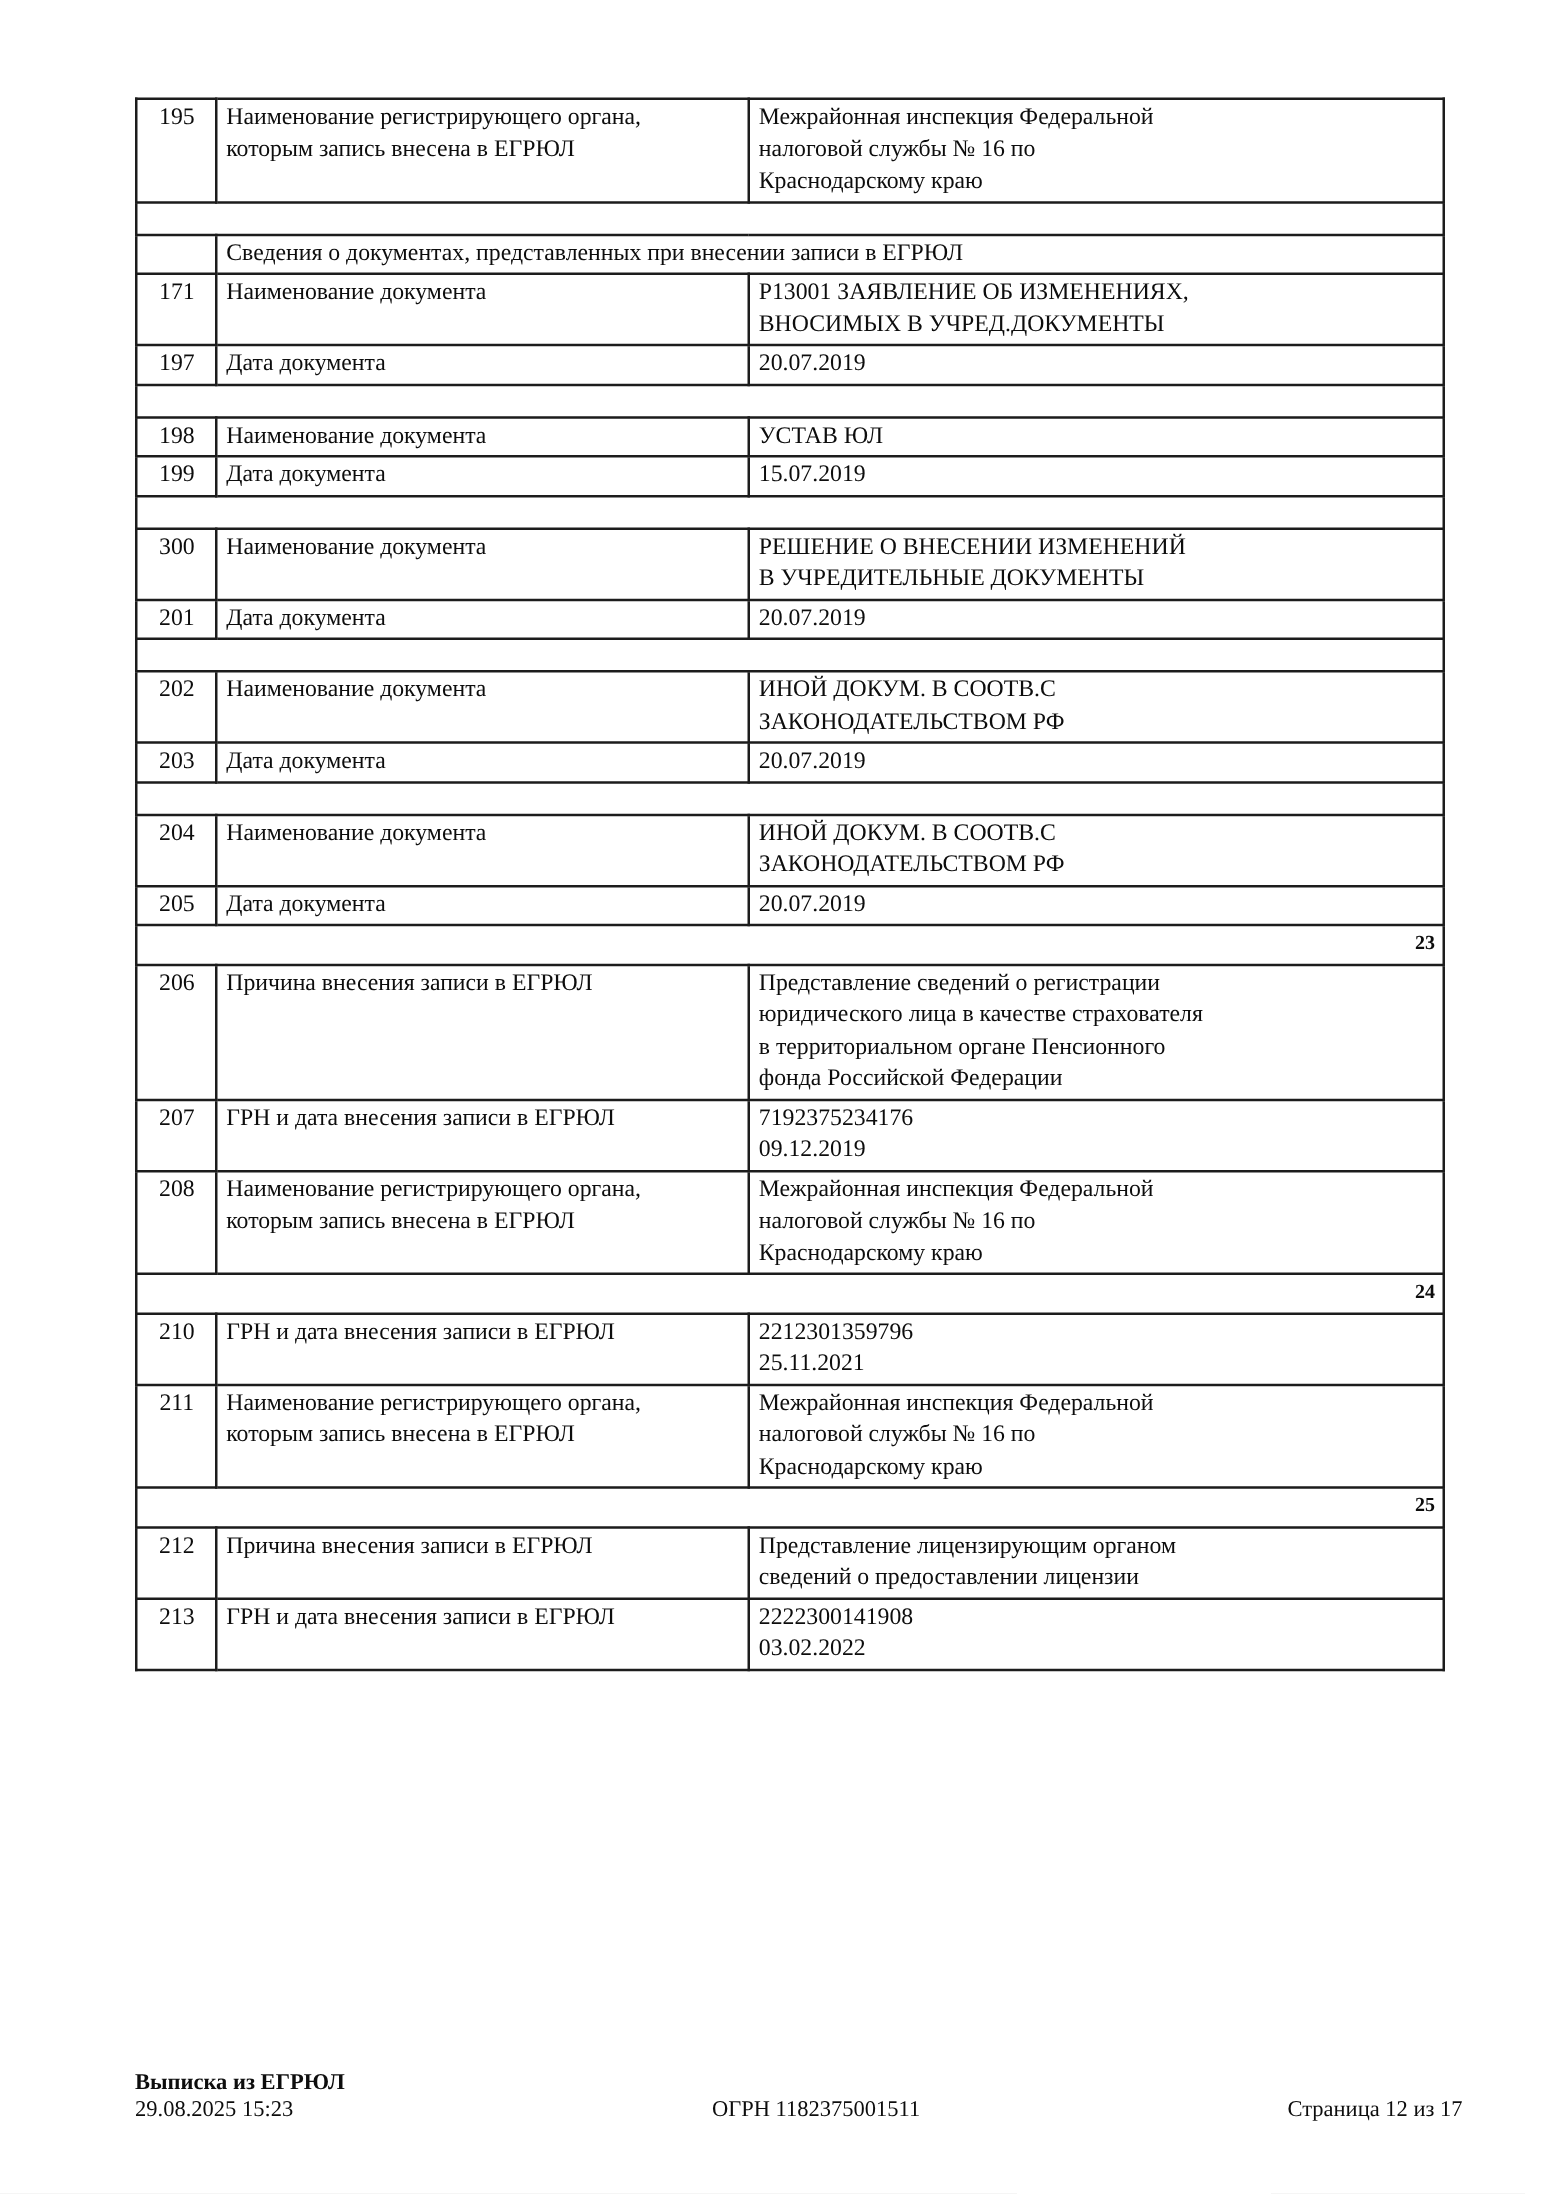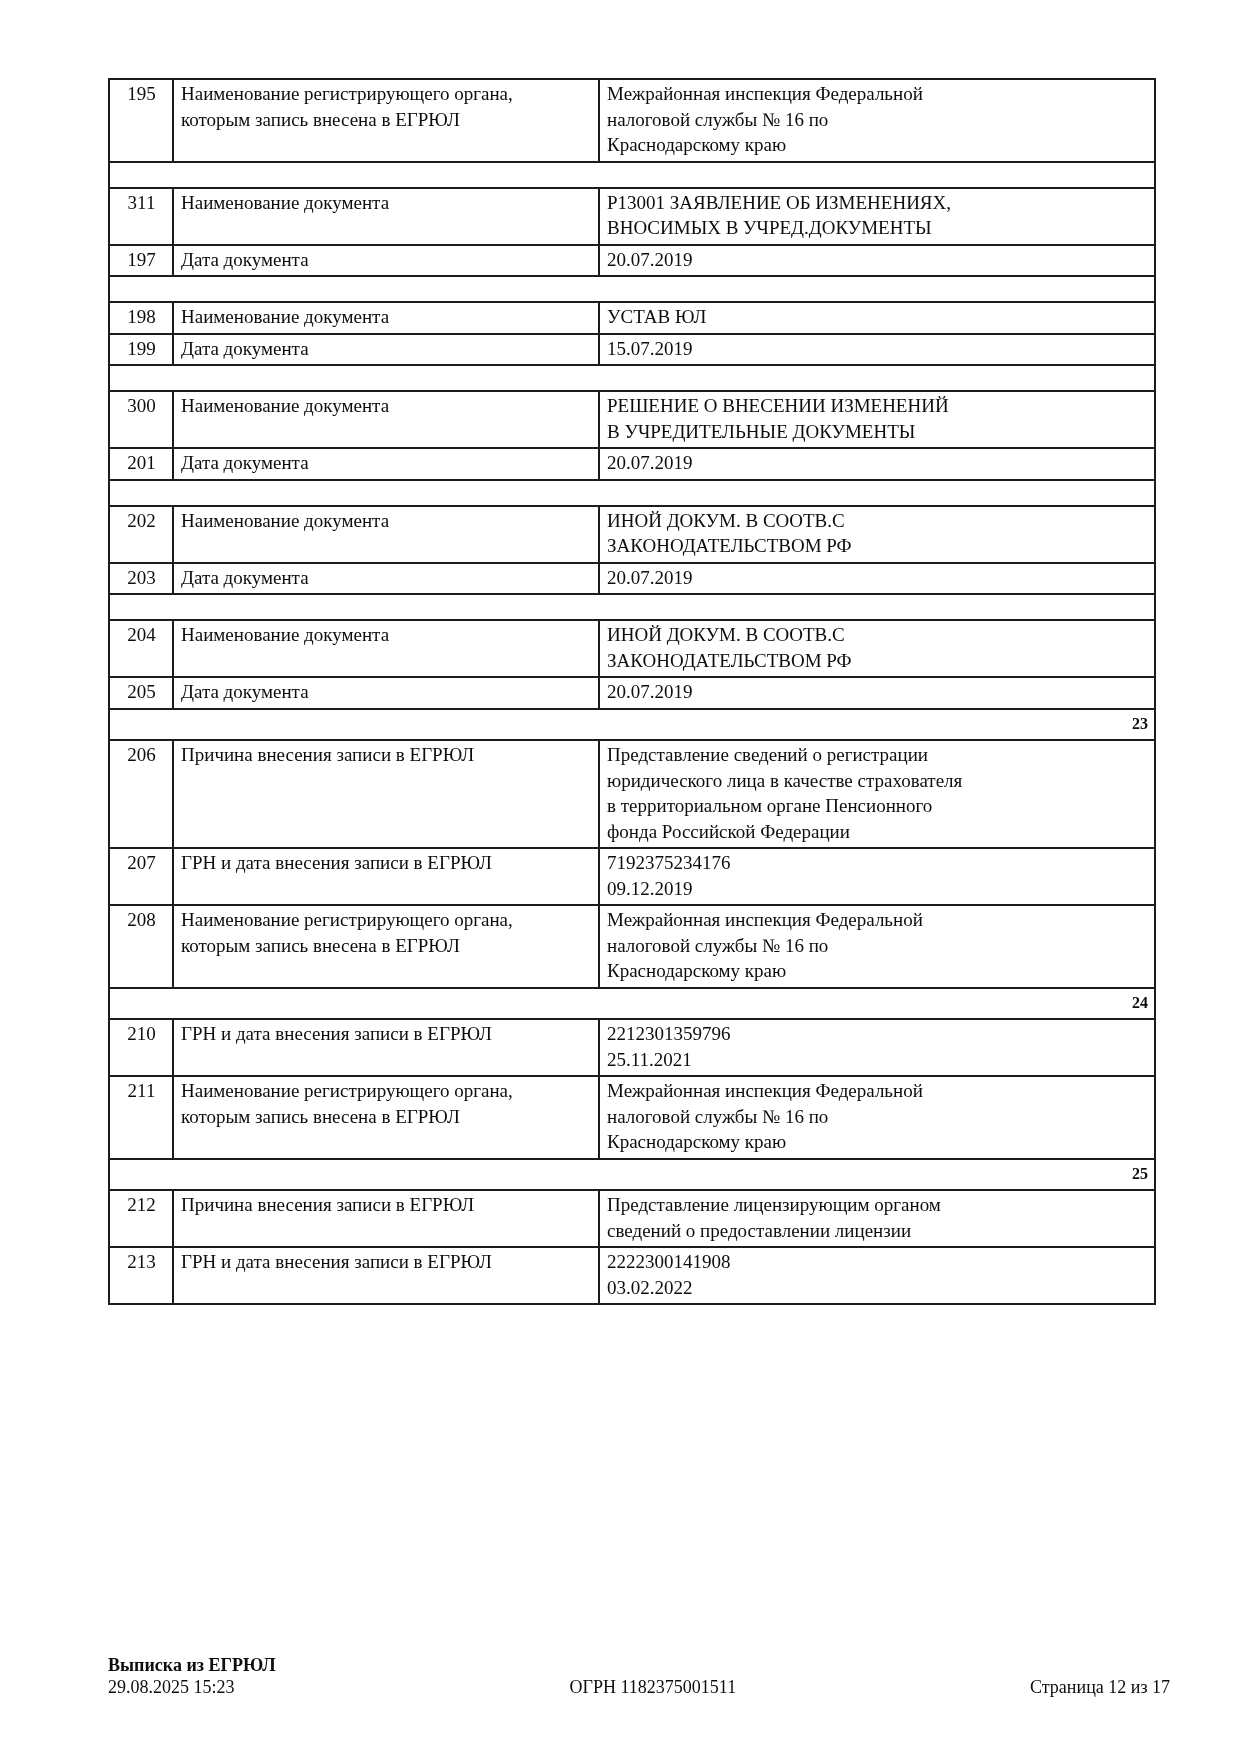--- a/index.html
+++ b/index.html
@@ -79,21 +79,25 @@
             <td class="cell-label">Наименование регистрирующего органа,
 которым запись внесена в ЕГРЮЛ</td>
             <td class="cell-value">Межрайонная инспекция Федеральной
 налоговой службы № 16 по
 Краснодарскому краю</td>
           </tr>
           <tr>
             <td class="cell-sep" colspan="3"></td>
           </tr>
           <tr>
-            <td class="cell-num">311</td>
+            <td class="cell-num"></td>
+            <td class="cell-subheader" colspan="2">Сведения о документах, представленных при внесении записи в ЕГРЮЛ</td>
+          </tr>
+          <tr>
+            <td class="cell-num">171</td>
             <td class="cell-label">Наименование документа</td>
             <td class="cell-value">Р13001 ЗАЯВЛЕНИЕ ОБ ИЗМЕНЕНИЯХ,
 ВНОСИМЫХ В УЧРЕД.ДОКУМЕНТЫ</td>
           </tr>
           <tr>
             <td class="cell-num">197</td>
             <td class="cell-label">Дата документа</td>
             <td class="cell-value">20.07.2019</td>
           </tr>
           <tr>

